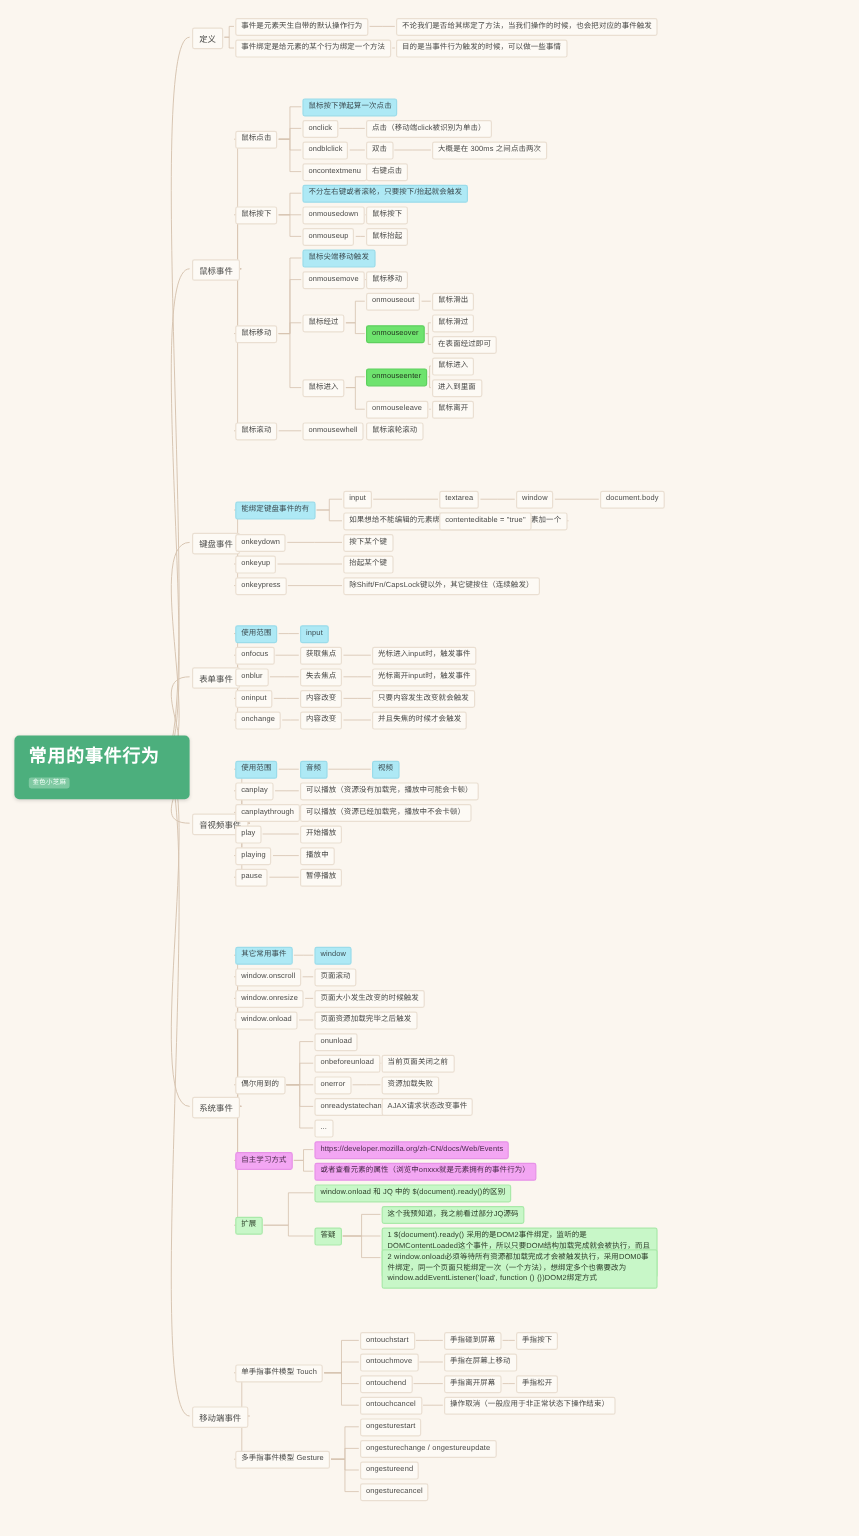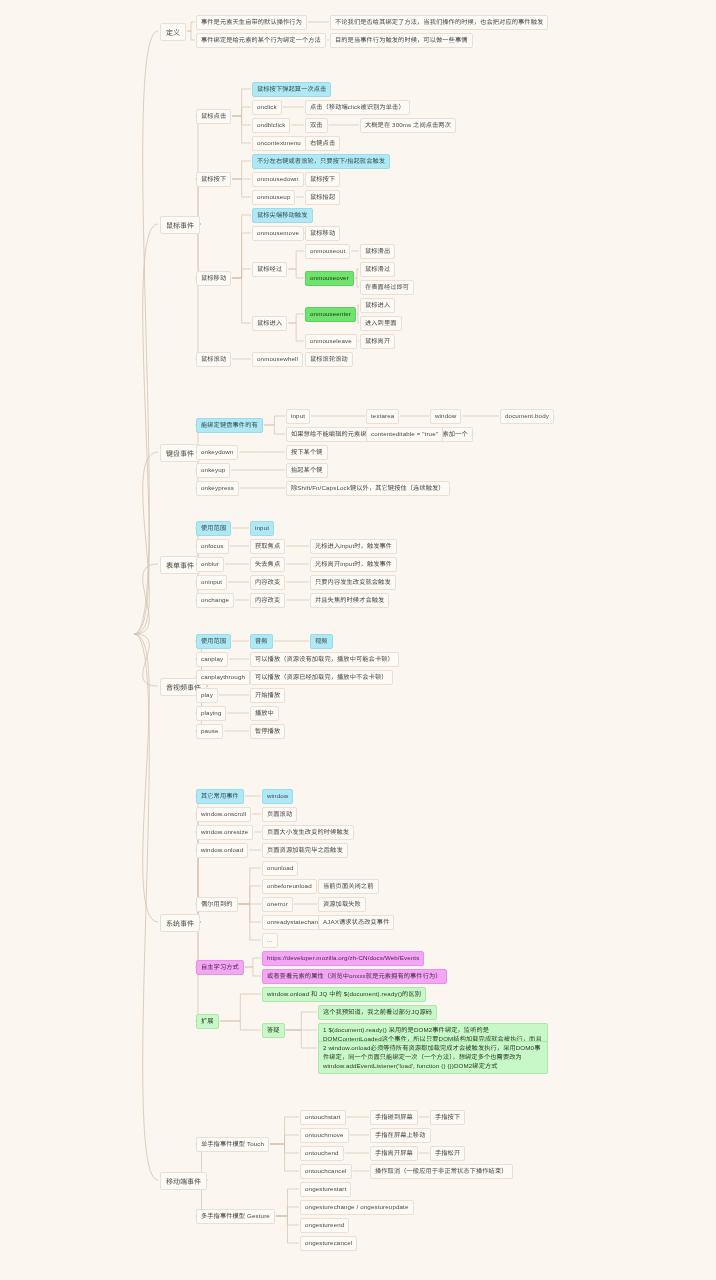--- a/index.html
+++ b/index.html
@@ -184,20 +184,24 @@
       <path d="M352.53125,1171 H360.765625 V1171 H369" fill="none" stroke="#d6c3b0" stroke-width="0.7"></path>
       <path d="M270.15625,1144 H284.578125 V1171 H299" fill="none" stroke="#d6c3b0" stroke-width="0.7"></path>
       <path d="M208,1180 H201.5 V1144 H195" fill="none" stroke="#d6c3b0" stroke-width="0.7"></path>
       <path d="M275.90625,1216 H287.453125 V1189 H299" fill="none" stroke="#d6c3b0" stroke-width="0.7"></path>
       <path d="M275.90625,1216 H287.453125 V1207 H299" fill="none" stroke="#d6c3b0" stroke-width="0.7"></path>
       <path d="M275.90625,1216 H287.453125 V1225 H299" fill="none" stroke="#d6c3b0" stroke-width="0.7"></path>
       <path d="M275.90625,1216 H287.453125 V1243 H299" fill="none" stroke="#d6c3b0" stroke-width="0.7"></path>
       <path d="M208,1180 H201.5 V1216 H195" fill="none" stroke="#d6c3b0" stroke-width="0.7"></path>
     </svg>
 
+  <div class="root" id="root-node" style="left: 12px; top: 613px; width: 122px;">
+    <span class="root-title">常用的事件行为</span>
+    <span class="root-badge">金色小芝麻</span>
+  </div>
 <div class="branch-label" style="left: 160px; top: 23px;">定义</div>
     <div class="node plain" style="left: 196px; top: 15px;">事件是元素天生自带的默认操作行为</div>
     <div class="node plain" style="left: 330px; top: 15px;">不论我们是否给其绑定了方法，当我们操作的时候，也会把对应的事件触发</div>
     <div class="node plain" style="left: 196px; top: 33px;">事件绑定是给元素的某个行为绑定一个方法</div>
     <div class="node plain" style="left: 330px; top: 33px;">目的是当事件行为触发的时候，可以做一些事情</div>
     <div class="branch-label" style="left: 160px; top: 216px;">鼠标事件</div>
     <div class="node plain" style="left: 196px; top: 109px;">鼠标点击</div>
     <div class="node cyan" style="left: 252px; top: 82px;">鼠标按下弹起算一次点击</div>
     <div class="node plain" style="left: 252px; top: 100px;">onclick</div>
     <div class="node plain" style="left: 305px; top: 100px;">点击（移动端click被识别为单击）</div>

